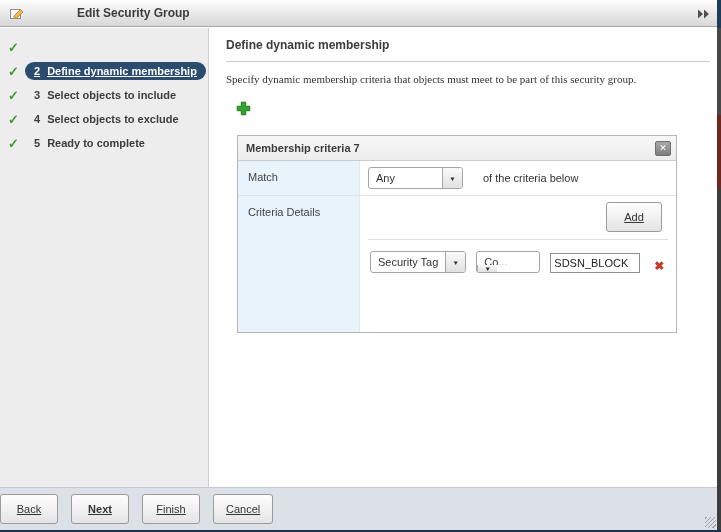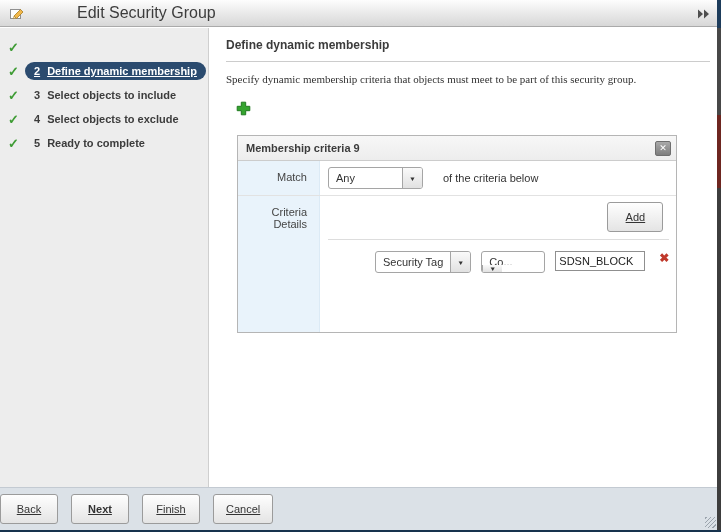--- a/index.html
+++ b/index.html
@@ -4,21 +4,21 @@
 <style>
   html,body{margin:0;padding:0;background:#fff;}
   .stage{position:relative;width:721px;height:532px;overflow:hidden;
          font-family:"Liberation Sans",sans-serif;font-size:11px;color:#333;background:#fff;}
 
   
   .titlebar{position:absolute;left:0;top:0;width:717px;height:27px;box-sizing:border-box;
             background:linear-gradient(#fdfdfd,#d7d7d7);border-bottom:1px solid #aaa;
             display:flex;align-items:center;}
   .titlebar-icon{margin:0 8px 0 9px;display:inline-flex;}
-  .dialog-title{font-weight:normal;font-size:16px;color:#3c3c3c;padding-left:44px;}
+  .dialog-title{font-weight:bold;font-size:12px;color:#3c3c3c;padding-left:44px;}
   .collapse{position:absolute;right:7px;top:9px;cursor:pointer;display:inline-flex;}
 
   
   .sidebar{position:absolute;left:0;top:28px;width:209px;bottom:45px;box-sizing:border-box;
            background:#ededed;border-right:1px solid #cfcfcf;padding-top:7px;}
   .step{display:flex;align-items:center;height:24px;padding-left:8px;cursor:pointer;white-space:nowrap;}
   .check{color:#3f9c35;font-weight:bold;font-size:13px;width:17px;flex-shrink:0;}
   .step-label{font-weight:bold;color:#3c3c3c;padding:3px 9px;border-radius:10px;}
   .step-num{margin-right:7px;}
   .step.active .step-label{background:#2b4b6f;color:#fff;text-decoration:underline;}
@@ -36,28 +36,28 @@
   .panel-header{height:25px;flex-shrink:0;background:linear-gradient(#f7f7f7,#ededed);
                 border-bottom:1px solid #ccc;display:flex;align-items:center;
                 padding:0 5px 0 8px;box-sizing:border-box;}
   .panel-title{font-weight:bold;color:#3c3c3c;flex:1;}
   .close-btn{width:16px;height:15px;box-sizing:border-box;border:1px solid #6e6e6e;border-radius:2px;
              background:linear-gradient(#a9a9a9,#7d7d7d);color:#fff;font-size:9px;line-height:13px;
              text-align:center;cursor:pointer;}
   .panel-body{flex:1;display:flex;flex-direction:column;min-height:0;}
   .prow{display:flex;border-bottom:1px solid #e2e2e2;}
   .prow.details-row{border-bottom:none;flex:1;min-height:0;}
-  .plabel{width:82px;flex-shrink:0;box-sizing:border-box;background:#e9f3fb;
-          border-right:1px solid #dceaf5;padding:10px 12px 0 10px;color:#444;text-align:right;}
+  .plabel{width:122px;flex-shrink:0;box-sizing:border-box;background:#e9f3fb;
+          border-right:1px solid #dceaf5;padding:10px 12px 0 10px;color:#444;}
   .pcontent{flex:1;box-sizing:border-box;padding:6px 8px;}
   .match-content{display:flex;align-items:center;gap:20px;height:34px;box-sizing:border-box;padding:0 8px;}
   .details-content{display:flex;flex-direction:column;padding:5px 8px 0;}
   .add-row{display:flex;justify-content:flex-end;padding:1px 6px 7px 0;}
   .criteria-list{border-top:1px solid #ddd;flex:1;padding:11px 0 0 2px;}
-  .criteria-row{display:flex;align-items:flex-start;gap:10px;margin-left:45px;}
+  .criteria-row{display:flex;align-items:flex-end;gap:10px;}
 
   
   .dd{display:inline-flex;align-items:stretch;height:22px;box-sizing:border-box;
       border:1px solid #a5a5a5;border-radius:3px;background:#fff;overflow:hidden;cursor:pointer;}
   .dd-label{padding:4px 7px 0;white-space:nowrap;overflow:hidden;flex:1;}
   .dd-btn{width:19px;flex-shrink:0;border-left:1px solid #a5a5a5;
           background:linear-gradient(#fafafa,#e1e1e1);display:flex;align-items:center;justify-content:center;}
   .chev{font-size:7px;color:#333;transform:scaleY(0.9);}
   .dd-any{width:95px;}
   .dd-op{width:64px;flex-direction:column;}
@@ -137,21 +137,21 @@
     <div class="desc">Specify dynamic membership criteria that objects must meet to be part of this security group.</div>
 
     <span class="add-plus">
       <svg width="15" height="15" viewBox="0 0 15 15">
         <path d="M5.3 1.2 h4.4 v4.1 h4.1 v4.4 h-4.1 v4.1 h-4.4 v-4.1 H1.2 V5.3 h4.1 Z" fill="#35a42f" stroke="#217a21"></path>
       </svg>
     </span>
 
     <div class="panel">
       <div class="panel-header">
-        <span class="panel-title">Membership criteria 9</span>
+        <span class="panel-title">Membership criteria 7</span>
         <span class="close-btn">✕</span>
       </div>
       <div class="panel-body">
 
         <div class="prow">
           <div class="plabel">Match</div>
           <div class="pcontent match-content">
             <span class="dd dd-any">
               <span class="dd-label">Any</span>
               <span class="dd-btn">

